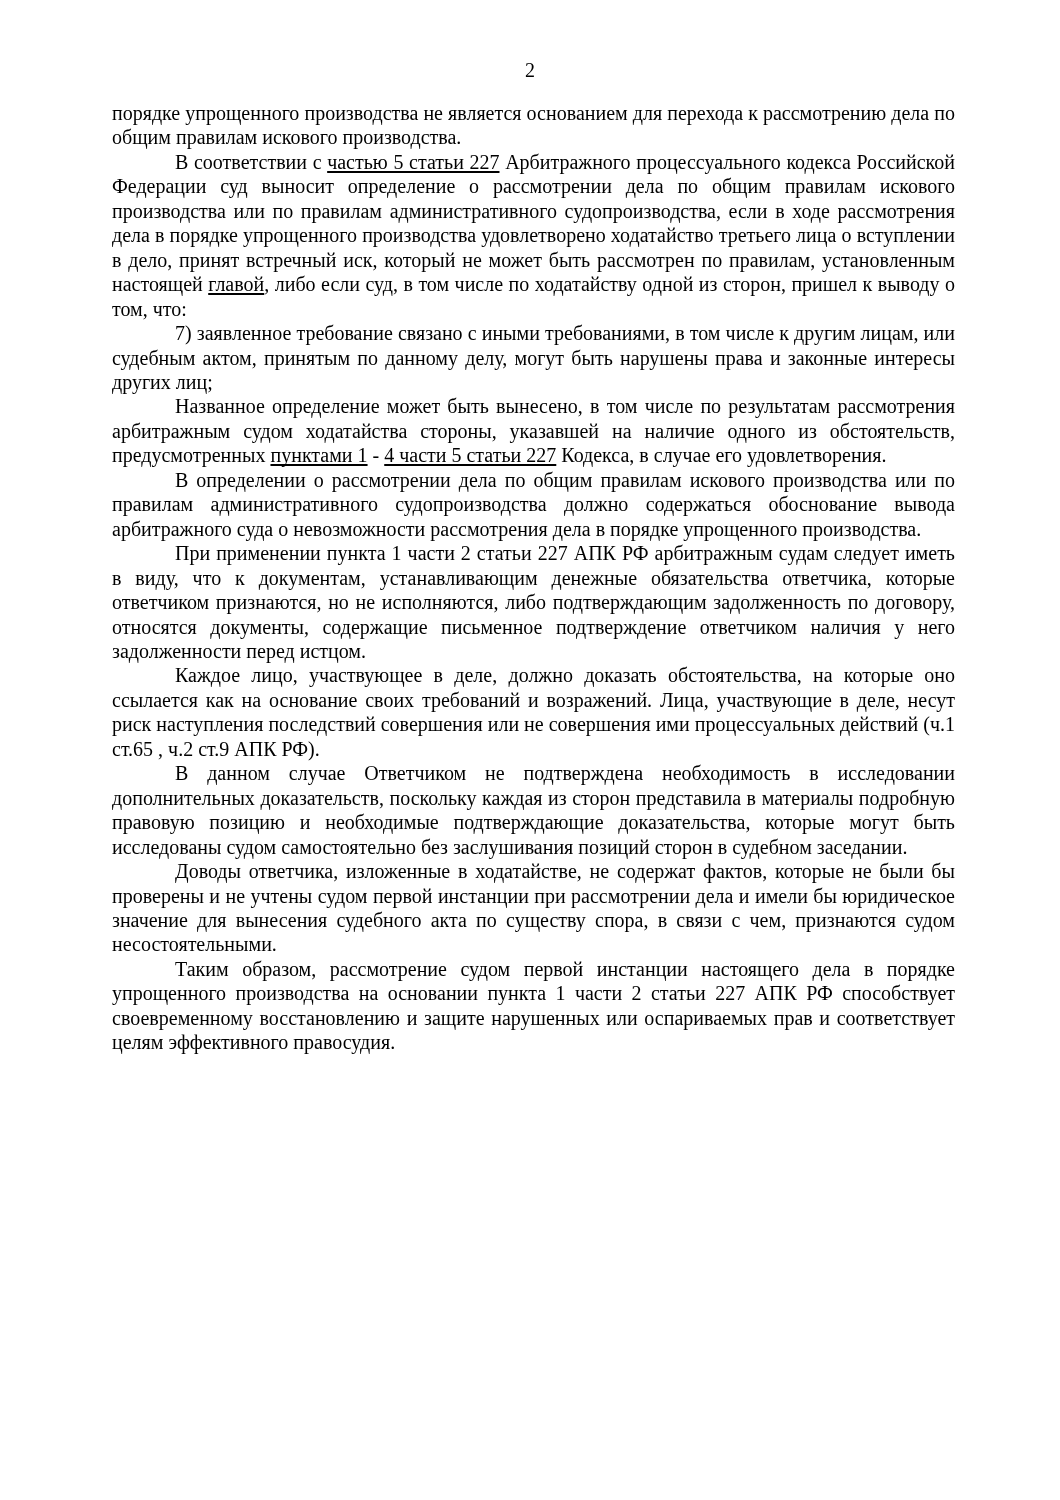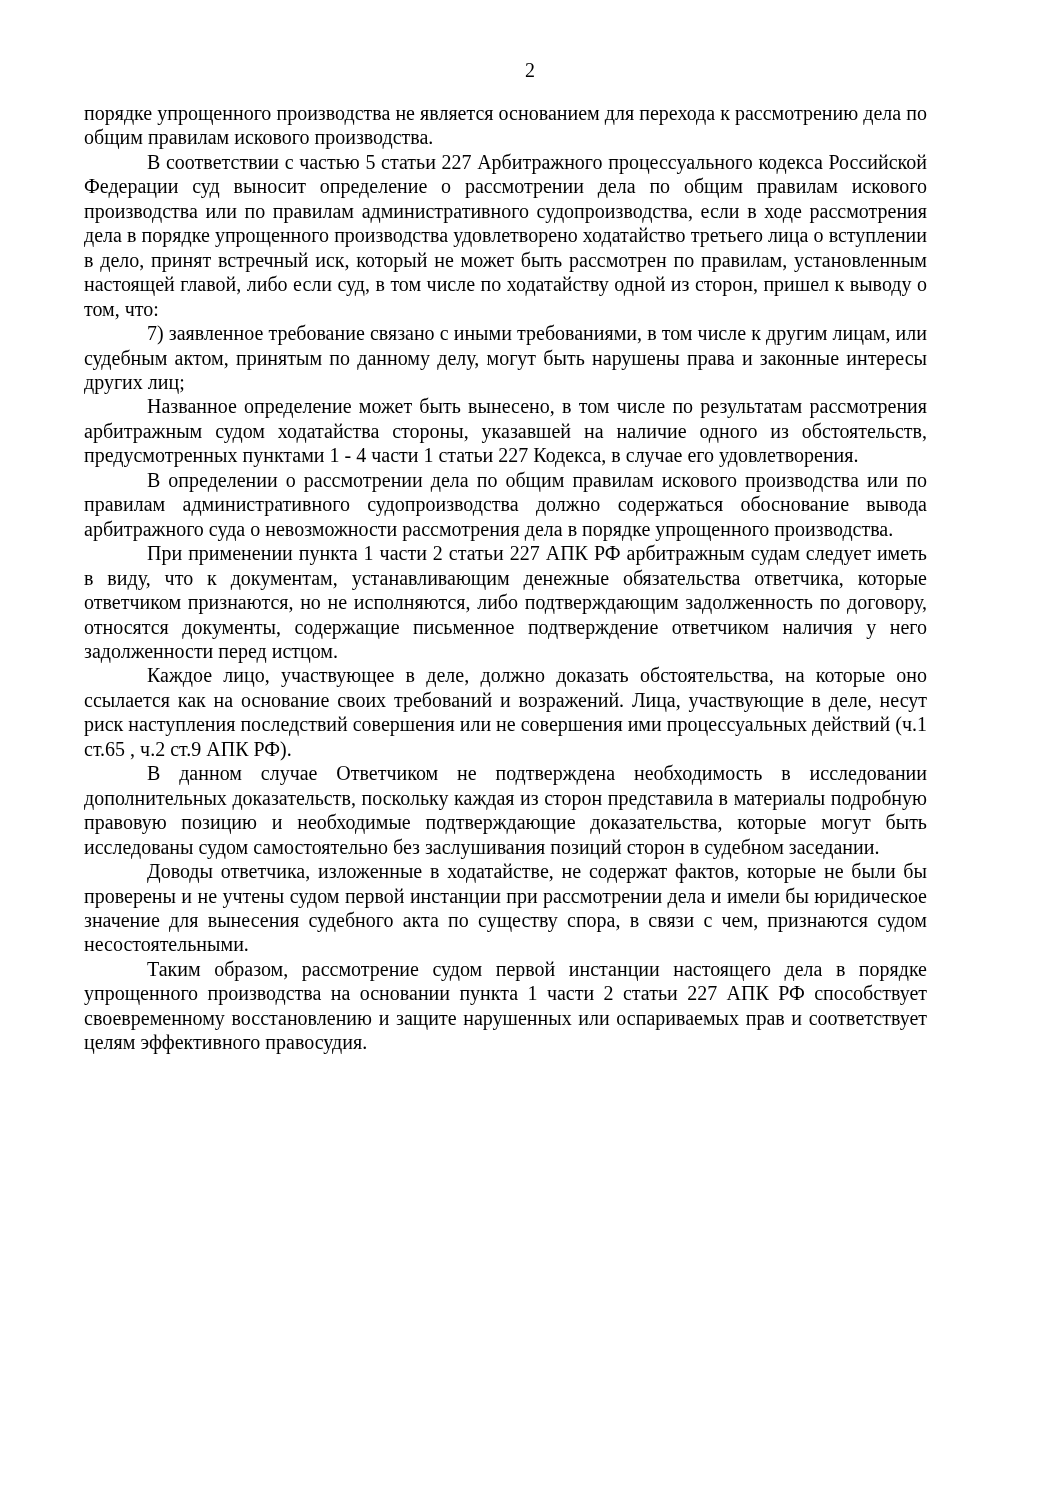--- a/index.html
+++ b/index.html
@@ -22,49 +22,50 @@
     left: 0;
     width: 100%;
     text-align: center;
     font-size: 20px;
     line-height: 24px;
     color: #000000;
   }
   .content {
     position: absolute;
     top: 101px;
-    left: 84px;
+    left: 112px;
     width: 843px;
     font-size: 20px;
     line-height: 24.45px;
     text-align: justify;
     color: #000000;
   }
   .content p {
     margin: 0;
     padding: 0;
   }
   .content p.indent {
     text-indent: 63px;
   }
   .u {
+    text-decoration: underline;
     text-decoration-skip-ink: none;
     text-underline-offset: 2px;
   }
 </style>
 </head>
 <body>
 
 <div class="page">
   <div class="page-number">2</div>
   <div class="content">
       <p class=""><span>порядке упрощенного производства не является основанием для перехода к рассмотрению дела по общим правилам искового производства.</span></p>
       <p class="indent"><span>В соответствии с </span><span class="u">частью 5 статьи 227</span><span> Арбитражного процессуального кодекса Российской Федерации суд выносит определение о рассмотрении дела по общим правилам искового производства или по правилам административного судопроизводства, если в ходе рассмотрения дела в порядке упрощенного производства удовлетворено ходатайство третьего лица о вступлении в дело, принят встречный иск, который не может быть рассмотрен по правилам, установленным настоящей </span><span class="u">главой</span><span>, либо если суд, в том числе по ходатайству одной из сторон, пришел к выводу о том, что:</span></p>
       <p class="indent"><span>7) заявленное требование связано с иными требованиями, в том числе к другим лицам, или судебным актом, принятым по данному делу, могут быть нарушены права и законные интересы других лиц;</span></p>
-      <p class="indent"><span>Названное определение может быть вынесено, в том числе по результатам рассмотрения арбитражным судом ходатайства стороны, указавшей на наличие одного из обстоятельств, предусмотренных </span><span class="u">пунктами 1</span><span> - </span><span class="u">4 части 1 статьи 227</span><span> Кодекса, в случае его удовлетворения.</span></p>
+      <p class="indent"><span>Названное определение может быть вынесено, в том числе по результатам рассмотрения арбитражным судом ходатайства стороны, указавшей на наличие одного из обстоятельств, предусмотренных </span><span class="u">пунктами 1</span><span> - </span><span class="u">4 части 5 статьи 227</span><span> Кодекса, в случае его удовлетворения.</span></p>
       <p class="indent"><span>В определении о рассмотрении дела по общим правилам искового производства или по правилам административного судопроизводства должно содержаться обоснование вывода арбитражного суда о невозможности рассмотрения дела в порядке упрощенного производства.</span></p>
       <p class="indent"><span>При применении пункта 1 части 2 статьи 227 АПК РФ арбитражным судам следует иметь в виду, что к документам, устанавливающим денежные обязательства ответчика, которые ответчиком признаются, но не исполняются, либо подтверждающим задолженность по договору, относятся документы, содержащие письменное подтверждение ответчиком наличия у него задолженности перед истцом.</span></p>
       <p class="indent"><span>Каждое лицо, участвующее в деле, должно доказать обстоятельства, на которые оно ссылается как на основание своих требований и возражений. Лица, участвующие в деле, несут риск наступления последствий совершения или не совершения ими процессуальных действий (ч.1 ст.65 , ч.2 ст.9 АПК РФ).</span></p>
       <p class="indent"><span>В данном случае Ответчиком не подтверждена необходимость в исследовании дополнительных доказательств, поскольку каждая из сторон представила в материалы подробную правовую позицию и необходимые подтверждающие доказательства, которые могут быть исследованы судом самостоятельно без заслушивания позиций сторон в судебном заседании.</span></p>
       <p class="indent"><span>Доводы ответчика, изложенные в ходатайстве, не содержат фактов, которые не были бы проверены и не учтены судом первой инстанции при рассмотрении дела и имели бы юридическое значение для вынесения судебного акта по существу спора, в связи с чем, признаются судом несостоятельными.</span></p>
       <p class="indent"><span>Таким образом, рассмотрение судом первой инстанции настоящего дела в порядке упрощенного производства на основании пункта 1 части 2 статьи 227 АПК РФ способствует своевременному восстановлению и защите нарушенных или оспариваемых прав и соответствует целям эффективного правосудия.</span></p>
     </div>
 </div>
 
 </body></html>

